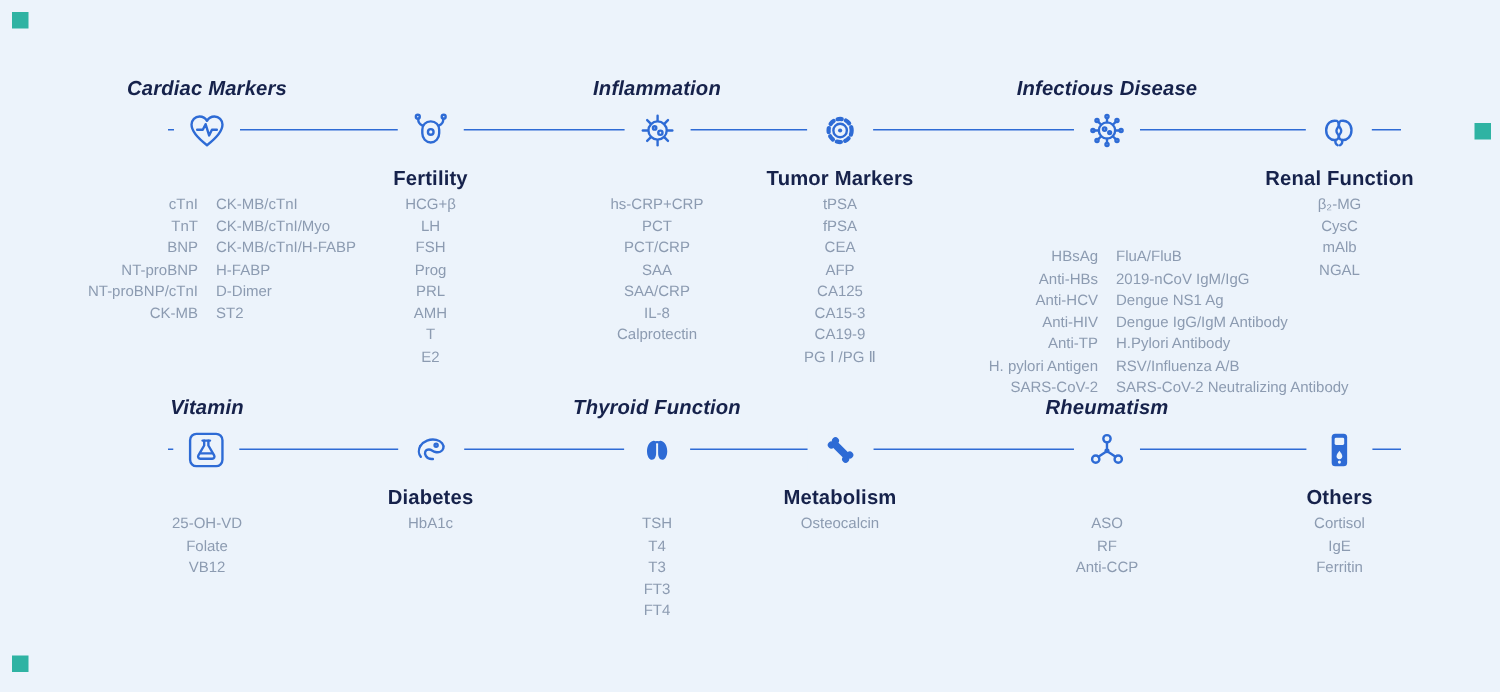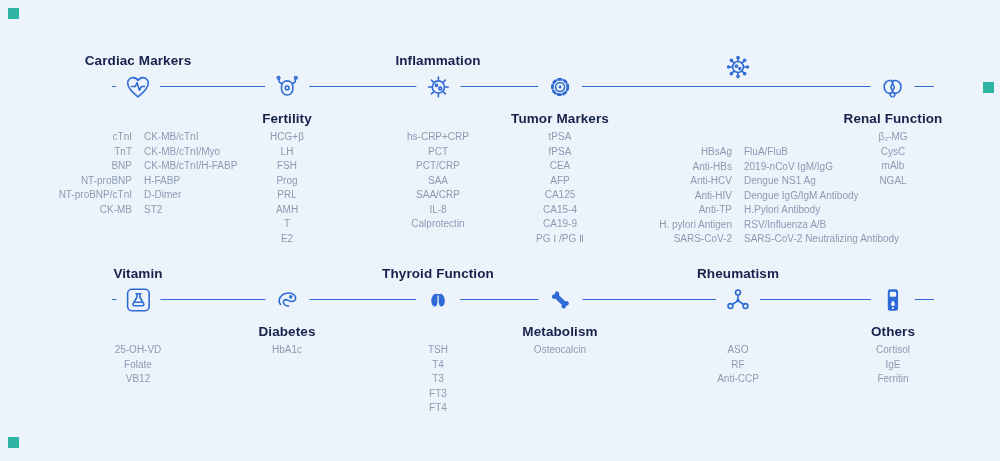--- a/index.html
+++ b/index.html
@@ -21,21 +21,21 @@
   .timeline{position:absolute;left:112px;width:822px;height:0;border-top:1.5px solid var(--accent);z-index:1;}
   .t1{top:86px}
   .t2{top:299px}
   .cat{
     position:absolute;display:flex;flex-direction:column;align-items:center;
     transform:translateX(-50%);z-index:2;width:max-content;
   }
   .r1{top:48px}
   .r2{top:261px}
   .x1{left:138px}.x2{left:287px}.x3{left:438px}.x4{left:560px}.x5{left:738px}.x6{left:893px}
-  .slot-title{height:20px;display:flex;align-items:flex-end;justify-content:center;}
+  .slot-title{height:20px;display:flex;align-items:center;justify-content:center;font-style:italic;}
   .slot-icon{height:38px;display:flex;align-items:center;justify-content:center;}
   .slot-title-b{height:24px;display:flex;align-items:center;justify-content:center;}
   .title{font-size:13.5px;font-weight:700;color:var(--title);white-space:nowrap;letter-spacing:.1px;}
   .icon{background:var(--bg);padding:1px 7px;display:flex;align-items:center;justify-content:center;}
   .items{display:flex;gap:12px;}
   .items .col{display:flex;flex-direction:column;}
   .item{font-size:10px;line-height:14.5px;color:var(--item);white-space:nowrap;}
   .cols-1 .col{text-align:center;}
   .cols-2 .col{width:120px;}
   .cols-2 .col:first-child{text-align:right;}
@@ -167,28 +167,31 @@
     <div class="slot-title-b">
         <span class="title">Tumor Markers</span>
       </div>
     <div class="items cols-1">
         <div class="col">
           <div class="item">tPSA</div>
           <div class="item">fPSA</div>
           <div class="item">CEA</div>
           <div class="item">AFP</div>
           <div class="item">CA125</div>
-          <div class="item">CA15-4</div>
+          <div class="item">CA15-3</div>
           <div class="item">CA19-9</div>
           <div class="item">PG Ⅰ /PG Ⅱ</div>
         </div>
       </div>
   </section>
 
   <section class="cat r1 x5">
+    <div class="slot-title">
+        <span class="title">Infectious Disease</span>
+      </div>
     <div class="slot-icon">
         <span class="icon">
           <svg width="30" height="30" viewBox="0 0 32 32" fill="none" stroke="#2e6bd5" stroke-width="1.7" stroke-linecap="round" stroke-linejoin="round">
             <circle cx="16" cy="16" r="5.8"></circle>
             <line x1="16" y1="7.2" x2="16" y2="10.2"></line>
             <circle cx="16" cy="6" r="1.1"></circle>
             <line x1="16" y1="21.8" x2="16" y2="24.8"></line>
             <circle cx="16" cy="26" r="1.1"></circle>
             <line x1="7.2" y1="16" x2="10.2" y2="16"></line>
             <circle cx="6" cy="16" r="1.1"></circle>

